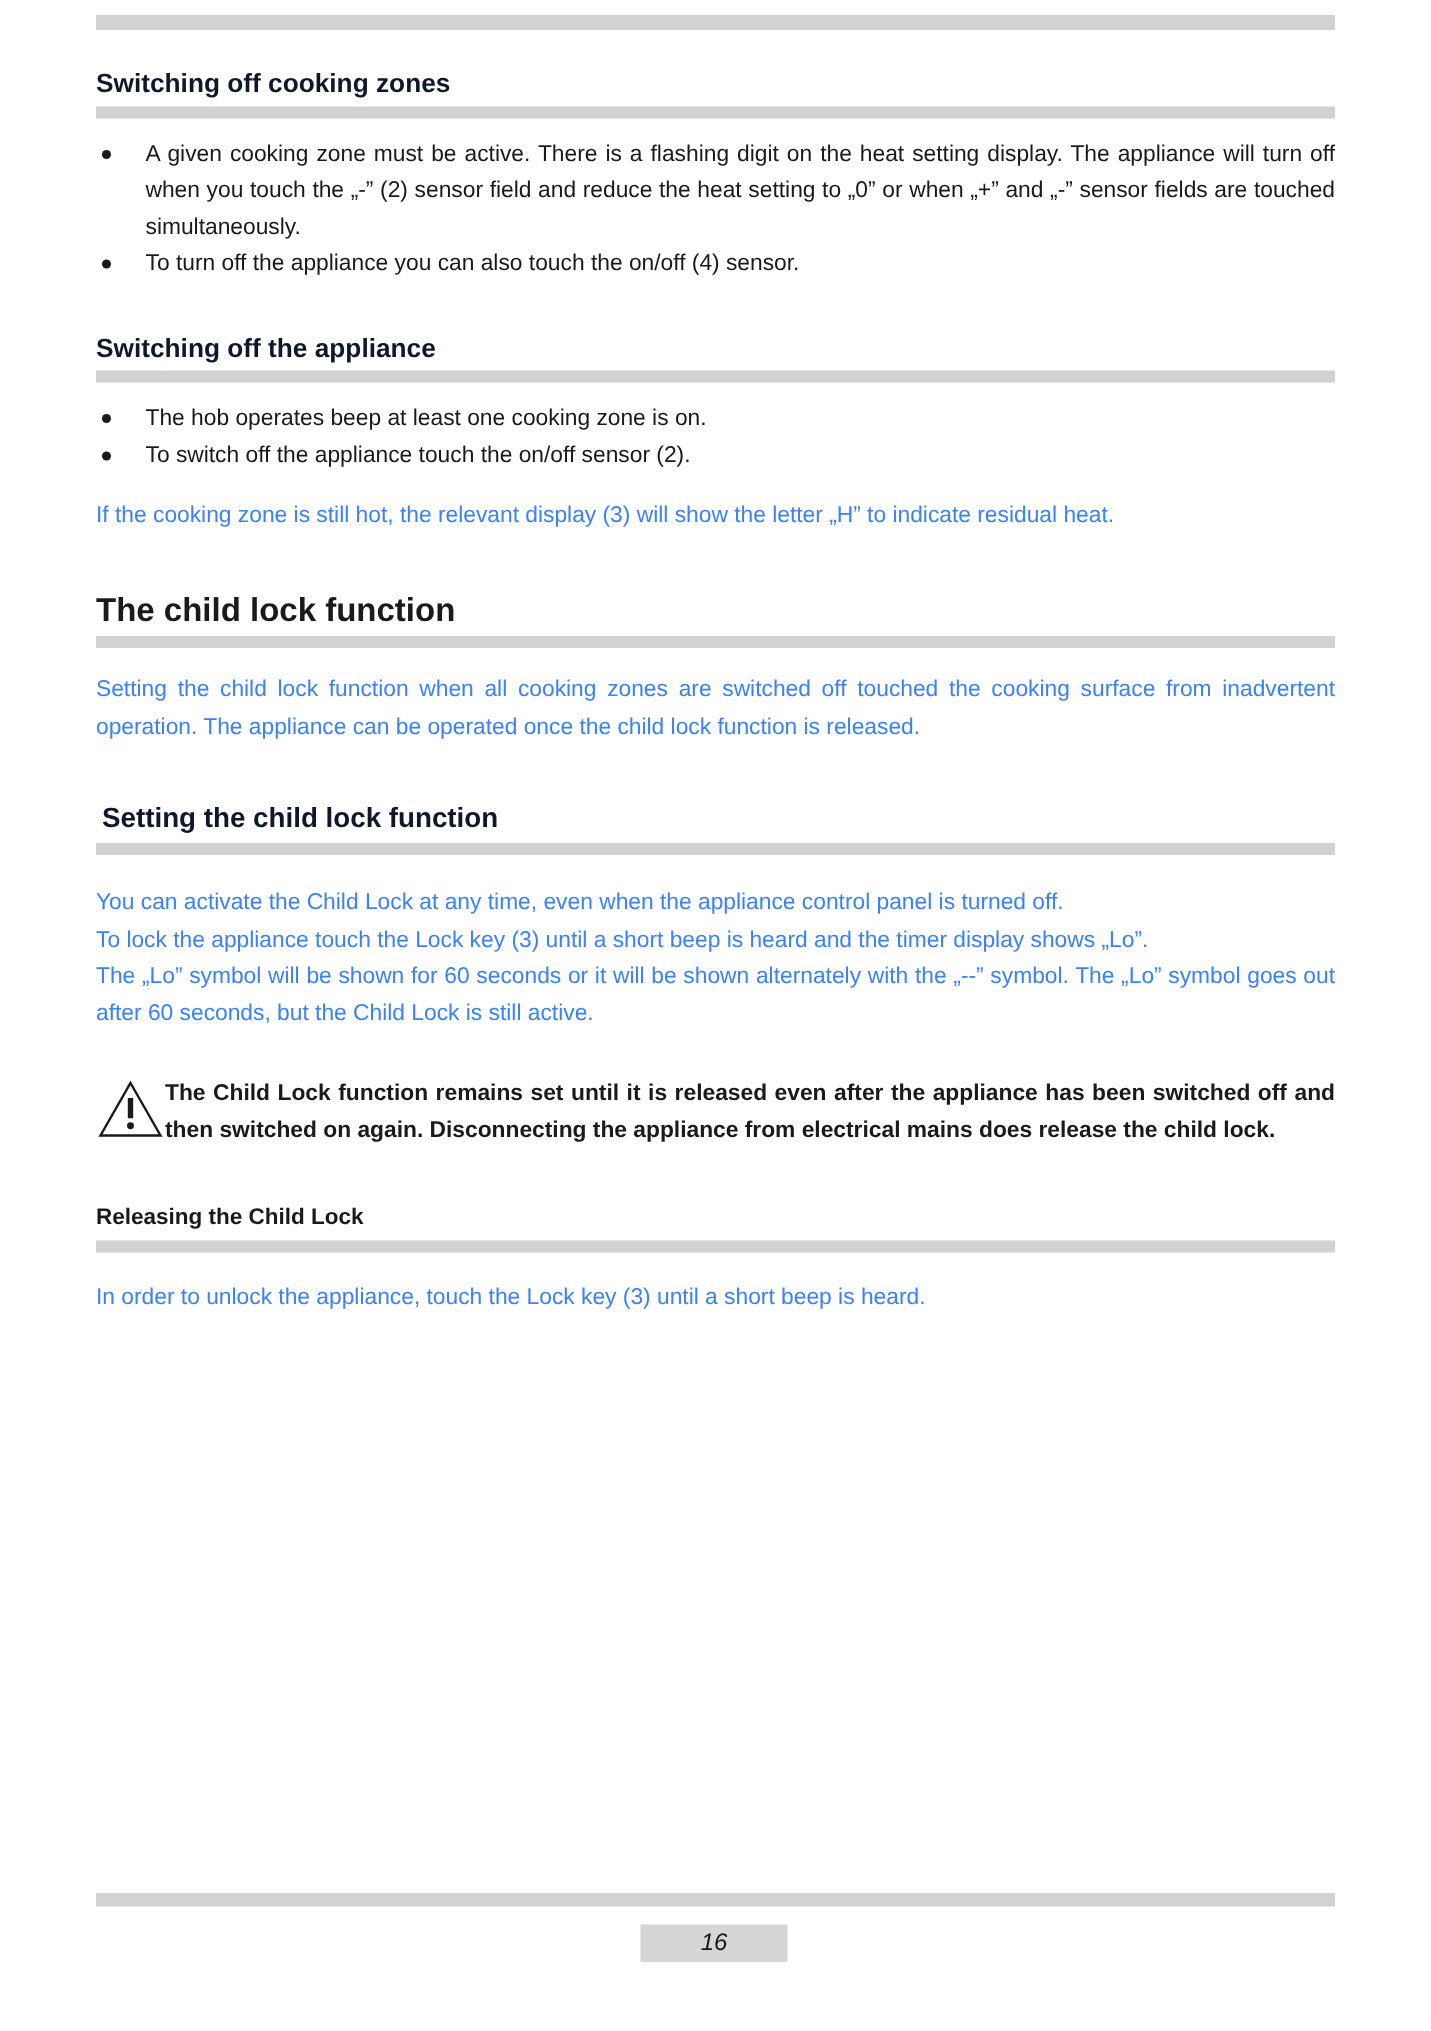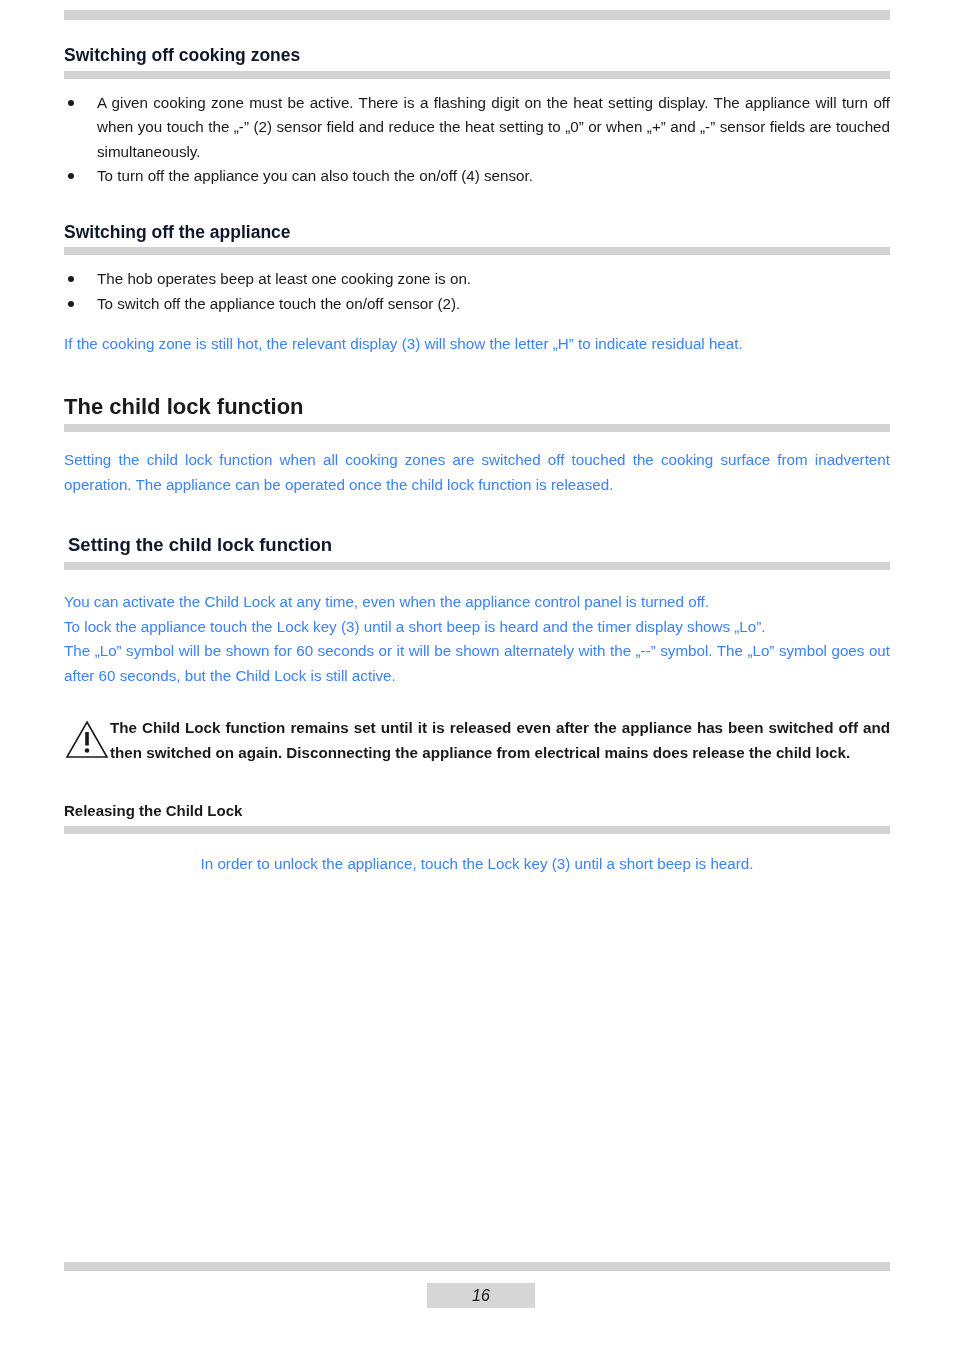--- a/index.html
+++ b/index.html
@@ -83,21 +83,21 @@
   }
 
   
   p.body {
     font-size: 15.2px;
     line-height: 24.5px;
     margin: 0;
     text-align: justify;
     color: #3b82f6;
   }
-  p.body.left { text-align: center; }
+  p.body.left { text-align: left; }
 
   
   ul.bullets {
     list-style: none;
     margin: 0;
     padding: 0;
   }
   ul.bullets li {
     position: relative;
     padding-left: 33px;
@@ -142,21 +142,21 @@
     left: 64px;
     top: 1262px;
     width: 826px;
     height: 9px;
     background: #d2d2d2;
   }
   .page-num-box {
     position: absolute;
     left: 427px;
     top: 1283px;
-    width: 108px;
+    width: 98px;
     height: 25px;
     background: #d6d6d6;
     text-align: center;
     line-height: 25px;
     font-size: 16px;
     font-style: italic;
     color: #1a1a1a;
   }
   .sp-12 { height: 12px; }
   .sp-16 { height: 16px; }

